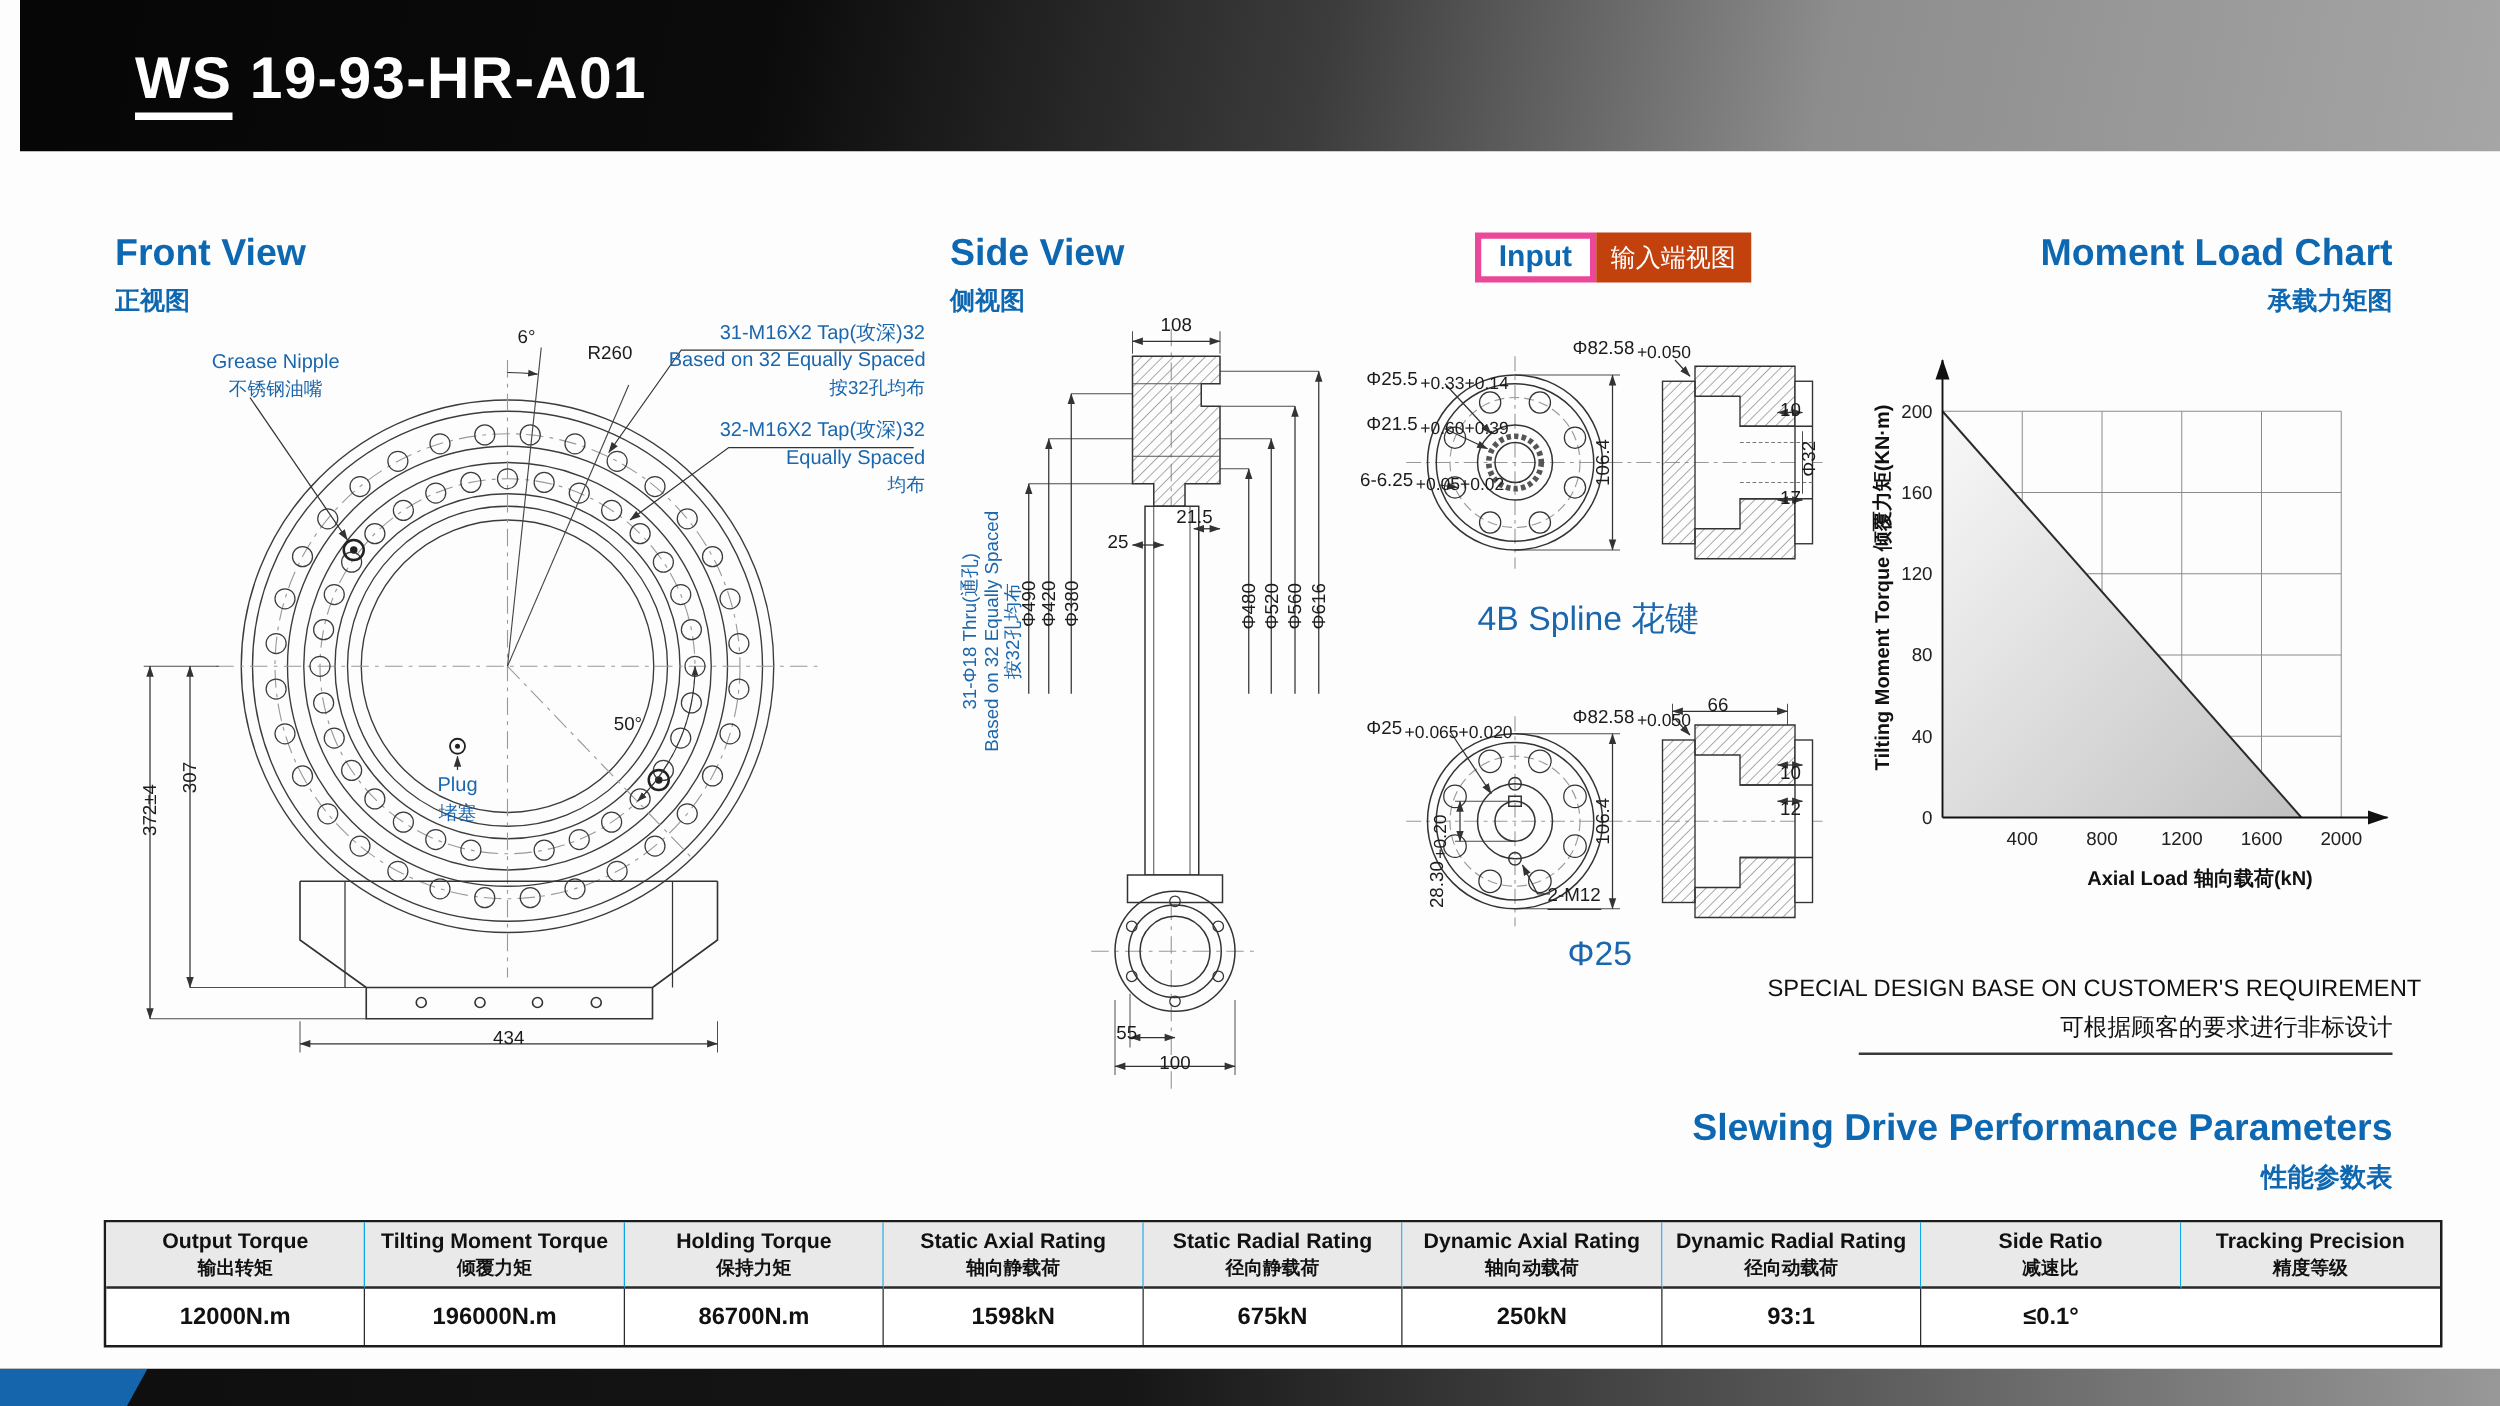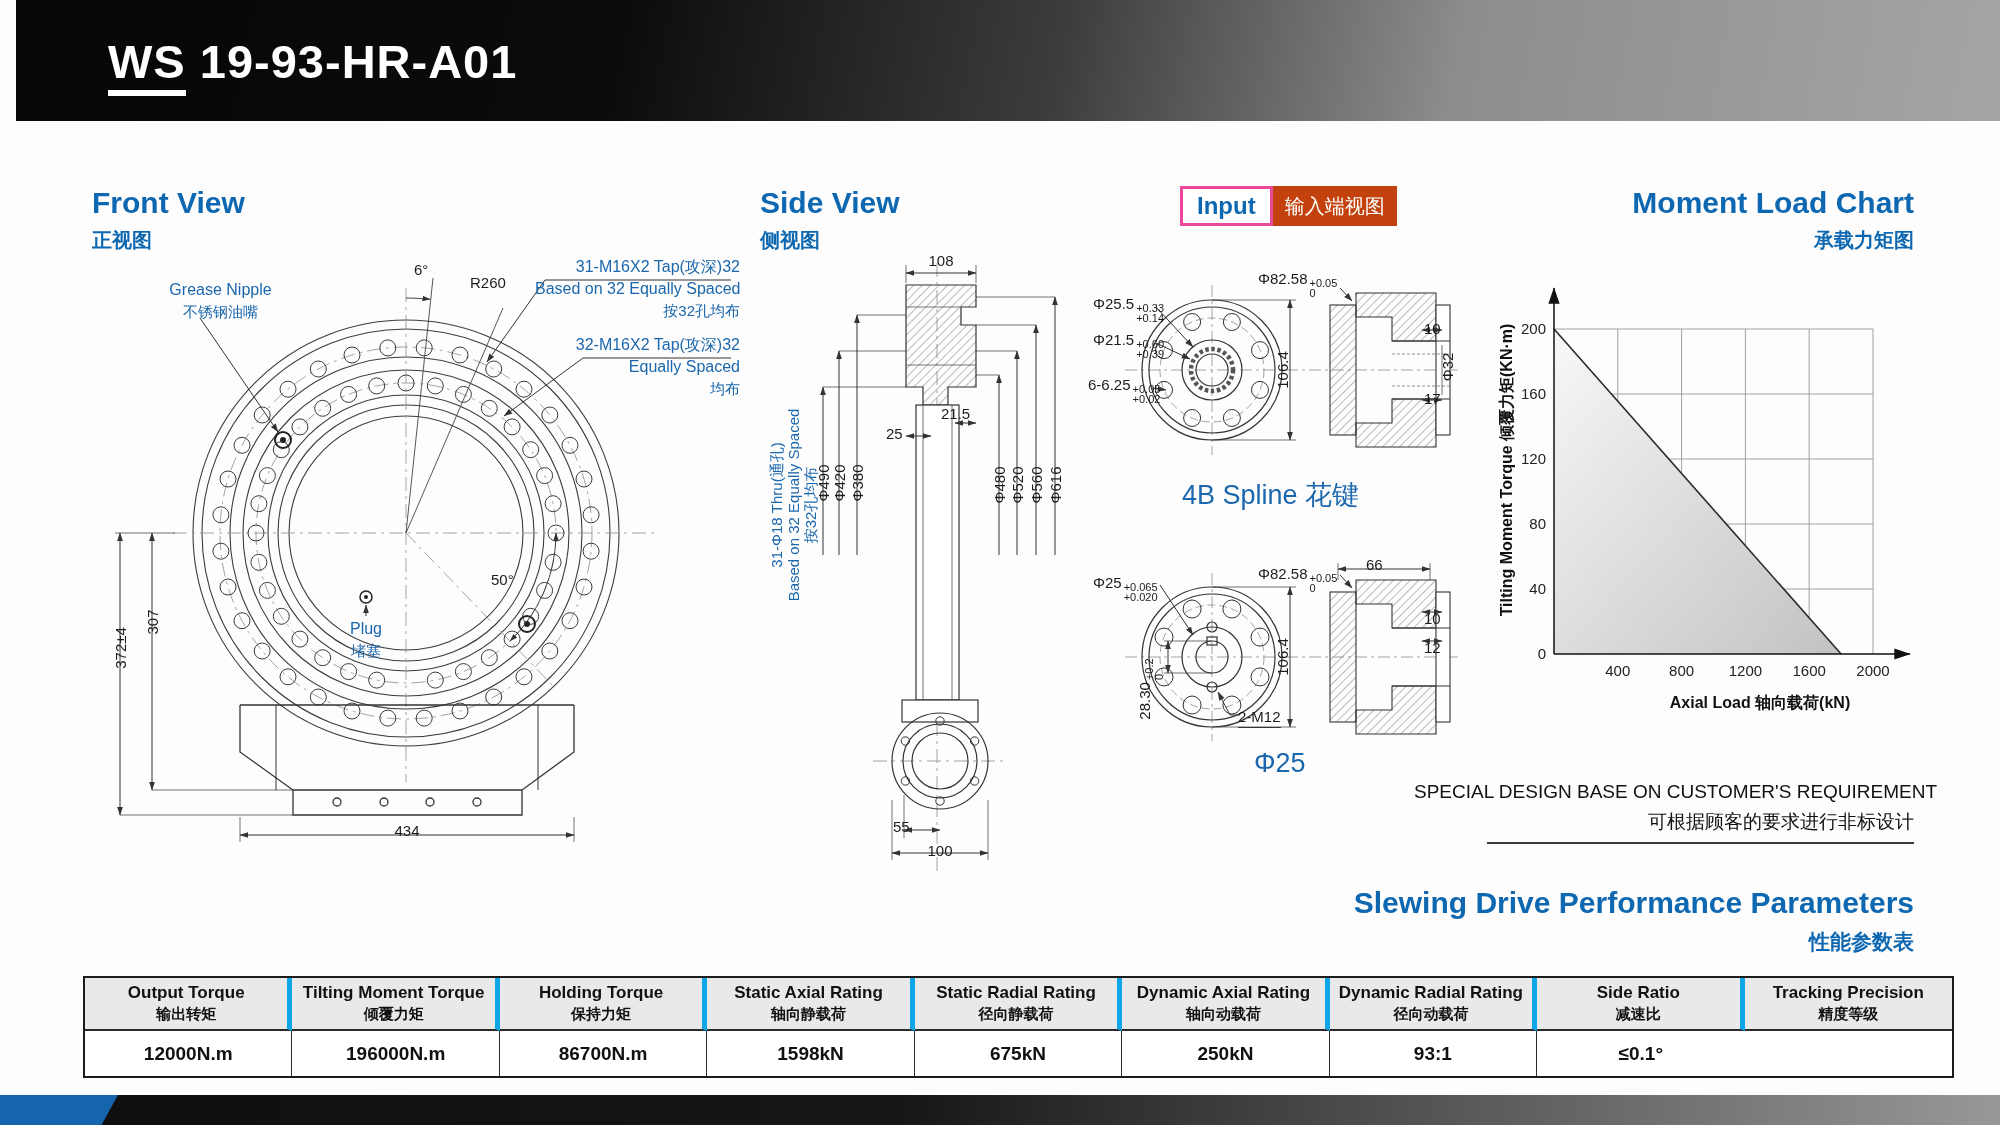--- a/index.html
+++ b/index.html
@@ -15,45 +15,45 @@
           background:linear-gradient(90deg,#0f0f0f 6%,#161616 45%,#989898 100%);}
   .footer-blue{position:absolute;left:0;top:0;width:118px;height:30px;background:#1565ad;
                clip-path:polygon(0 0,100% 0,86% 100%,0 100%);}
   
   .sec-title{position:absolute;font-size:30px;font-weight:700;color:#0e68b1;white-space:nowrap;}
   .sec-sub{position:absolute;font-size:20px;font-weight:700;color:#0e68b1;white-space:nowrap;}
   .right{text-align:right;}
   .center{text-align:center;}
   
   .input-badge{position:absolute;left:1180px;top:186px;display:flex;height:40px;}
-  .input-en{border:3px solid #ec4899;background:#fff;color:#0e68b1;font-size:24px;font-weight:700;
+  .input-en{border:5px solid #ec4899;background:#fff;color:#0e68b1;font-size:24px;font-weight:700;
             display:flex;align-items:center;padding:0 14px;}
   .input-cn{background:#c2410c;color:#fff;font-size:20px;display:flex;align-items:center;padding:0 12px;}
   
   .dim{position:absolute;font-size:15px;color:#1c1c1c;white-space:nowrap;line-height:18px;}
   .note{position:absolute;font-size:16px;color:#1b67ad;white-space:nowrap;line-height:22px;}
   .note .cn{font-size:15px;}
   .vlabel{position:absolute;white-space:nowrap;transform:translate(-50%,-50%) rotate(-90deg);
           font-size:15px;color:#1c1c1c;line-height:16px;}
   .vnote{color:#1b67ad;}
-  .tolwrap{display:inline-flex;flex-direction:column;justify-content:flex-end;font-size:11px;
+  .tolwrap{display:inline-flex;flex-direction:row;justify-content:flex-end;font-size:14px;
            line-height:10px;vertical-align:-3px;margin-left:2px;}
   .tolwrap i{font-style:normal;}
   .big-blue{position:absolute;font-size:27px;color:#1b67ad;white-space:nowrap;}
   .underl{border-bottom:1px solid #333;padding-bottom:1px;}
   
   .axis-x{position:absolute;font-size:16px;font-weight:600;color:#111;white-space:nowrap;}
   .axis-y{position:absolute;white-space:nowrap;transform:translate(-50%,-50%) rotate(-90deg);
           font-size:16px;font-weight:600;color:#111;}
   .special{position:absolute;left:1414px;width:500px;text-align:right;color:#111;white-space:nowrap;}
   .rule{position:absolute;background:#3a3a3a;}
   
   .spec-table{position:absolute;left:83px;top:976px;width:1871px;display:grid;
               grid-template-columns:repeat(9,1fr);border:2px solid #1c1c1c;background:#fff;}
-  .th{height:53px;background:#e9e9e9;border-right:5px solid #0ea5e9;border-bottom:2px solid #2a2a2a;
+  .th{height:53px;background:#e9e9e9;border-right:1px solid #0ea5e9;border-bottom:2px solid #2a2a2a;
       display:flex;flex-direction:column;align-items:center;justify-content:center;gap:2px;}
   .th:nth-child(9){border-right:none;}
   .th .en{font-size:17px;font-weight:700;color:#111;}
   .th .cn{font-size:15px;font-weight:700;color:#111;}
   .td{height:45px;border-right:1px solid #2a2a2a;display:flex;align-items:center;justify-content:center;
       font-size:19px;font-weight:600;color:#111;}
   .td:last-child{border-right:none;}
   svg{position:absolute;overflow:visible;}
   svg text{font-family:"Liberation Sans",sans-serif;}
 </style>

